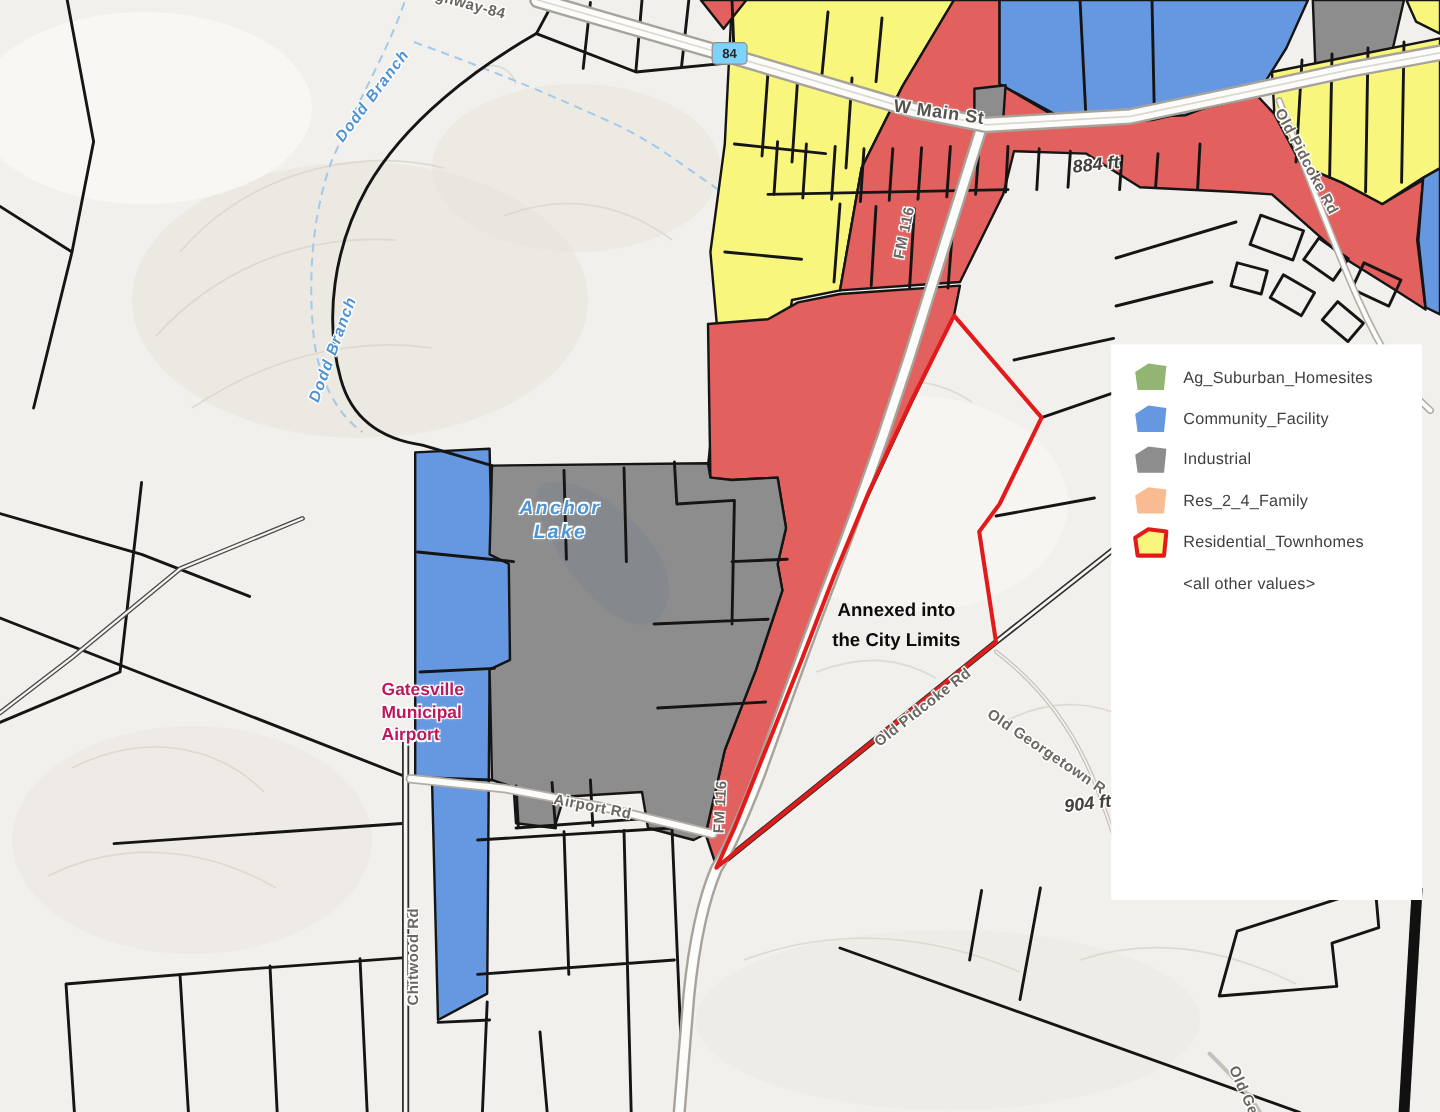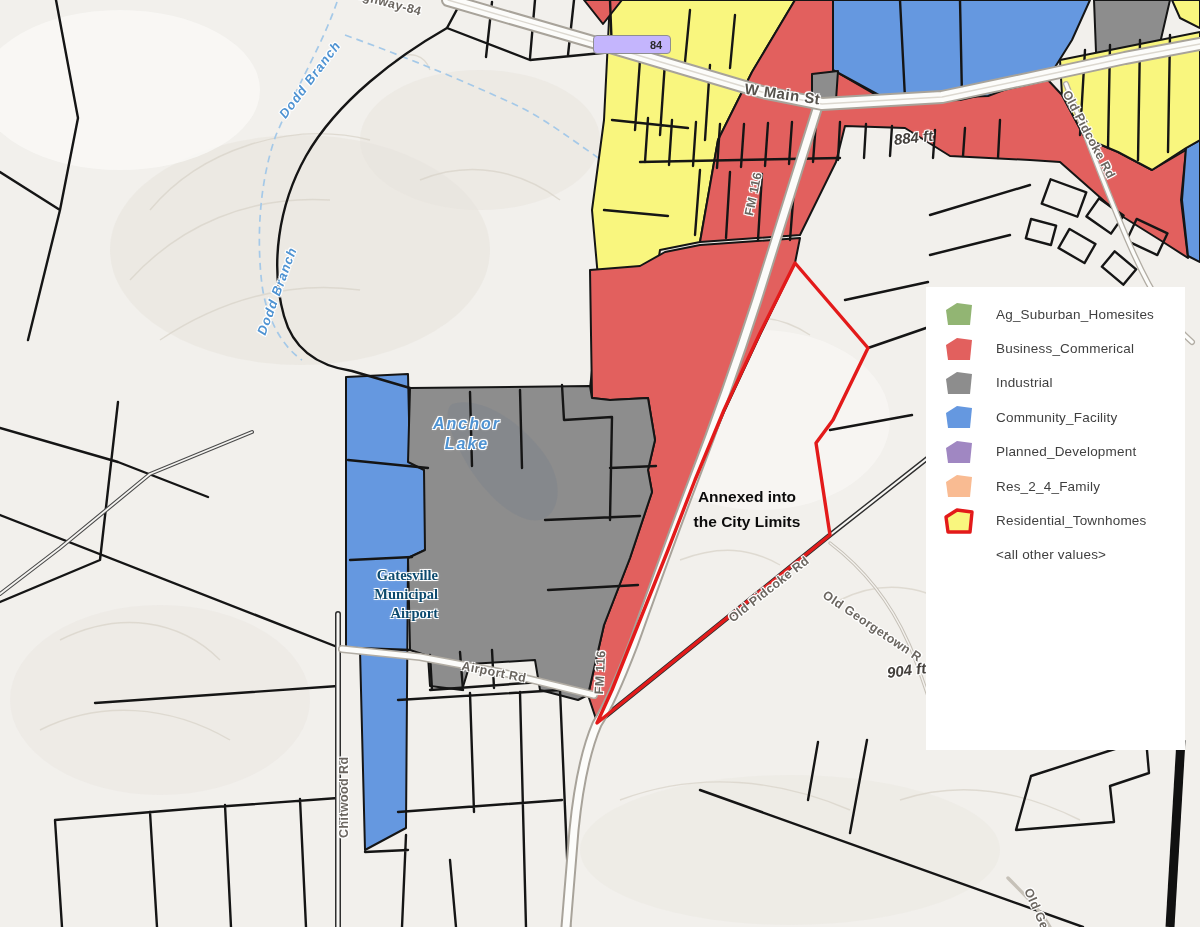--- a/index.html
+++ b/index.html
@@ -14,31 +14,31 @@
   .contour{stroke:#d9d4cb;stroke-width:1.4;fill:none;opacity:.8;}
   .stream{stroke:#a5c9e8;stroke-width:1.7;fill:none;stroke-dasharray:7 5;}
   .lbl{position:absolute;white-space:nowrap;transform-origin:0 0;
        text-shadow:-1px -1px 0 #fff,1px -1px 0 #fff,-1px 1px 0 #fff,1px 1px 0 #fff,0 0 3px #fff;}
   .road-lbl{font-size:12.5px;font-weight:bold;color:#6b6660;letter-spacing:.4px;}
   .main-lbl{font-size:15px;font-weight:bold;color:#57534d;letter-spacing:.5px;}
   .elev-lbl{font-size:15px;font-weight:bold;font-style:italic;color:#44403c;}
   .water-lbl{font-size:13px;font-weight:bold;font-style:italic;color:var(--water);letter-spacing:1px;}
   .lake-lbl{font-size:16px;font-weight:bold;font-style:italic;color:var(--water);
             letter-spacing:2px;text-align:center;line-height:20px;}
-  .place-lbl{font-size:14.5px;font-weight:bold;color:#0c4a6e;text-align:right;line-height:19px;font-family:Liberation Serif, serif;}
+  .place-lbl{font-size:14.5px;font-weight:bold;color:#be185d;text-align:left;line-height:19px;}
   .annex-lbl{font-size:15.5px;font-weight:bold;color:#0c0c0c;text-align:center;line-height:25px;
-             text-shadow:none;}
-  #shield{position:absolute;left:593px;top:35px;width:28px;height:17px;background:#c4b5fd;
+             text-shadow:none;margin-top:12px;}
+  #shield{position:absolute;left:593px;top:35px;width:28px;height:17px;background:#7dd3fc;
           border:1.6px solid #8f8f8f;border-radius:4px;font-size:11px;font-weight:bold;
-          color:#2a2a2a;display:flex;align-items:center;justify-content:center;padding-left:48px;}
+          color:#2a2a2a;display:flex;align-items:center;justify-content:center;}
   #legend{position:absolute;left:926px;top:287px;width:259px;height:463px;background:#fff;
           padding:10px 0 0 18px;box-sizing:border-box;}
   .leg-row{display:flex;align-items:center;height:34.4px;}
   .leg-swatch{width:30px;height:26px;margin-right:12px;flex:0 0 30px;}
-  .leg-text{font-size:13.5px;color:#3f3f3f;letter-spacing:.2px;margin-left:10px;}
+  .leg-text{font-size:13.5px;color:#3f3f3f;letter-spacing:.2px;}
 </style>
 </head>
 <body>
 
 <div id="stage" style="--business: #e2605e; --community: #6598e0; --industrial: #8d8d8d; --res-single: #f9f67e; --annex: #e31a1a; --water: #4f93d2;">
 
 <svg id="mapsvg" width="1200" height="927" viewBox="0 0 1200 927">
   <rect x="0" y="0" width="1200" height="927" fill="#f2f0ec"></rect>
 
   <g>
@@ -181,41 +181,29 @@
 
 <div id="legend">
       <div class="leg-row">
         <svg class="leg-swatch" viewBox="0 0 30 26">
           <polygon points="2,9 13,2 28,4 26,24 4,24" fill="#92b573"></polygon>
         </svg>
         <span class="leg-text">Ag_Suburban_Homesites</span>
       </div>
       <div class="leg-row">
         <svg class="leg-swatch" viewBox="0 0 30 26">
-          <polygon points="2,9 13,2 28,4 26,24 4,24" fill="#e2605e"></polygon>
-        </svg>
-        <span class="leg-text">Business_Commerical</span>
+          <polygon points="2,9 13,2 28,4 26,24 4,24" fill="#6598e0"></polygon>
+        </svg>
+        <span class="leg-text">Community_Facility</span>
       </div>
       <div class="leg-row">
         <svg class="leg-swatch" viewBox="0 0 30 26">
           <polygon points="2,9 13,2 28,4 26,24 4,24" fill="#8d8d8d"></polygon>
         </svg>
         <span class="leg-text">Industrial</span>
-      </div>
-      <div class="leg-row">
-        <svg class="leg-swatch" viewBox="0 0 30 26">
-          <polygon points="2,9 13,2 28,4 26,24 4,24" fill="#6598e0"></polygon>
-        </svg>
-        <span class="leg-text">Community_Facility</span>
-      </div>
-      <div class="leg-row">
-        <svg class="leg-swatch" viewBox="0 0 30 26">
-          <polygon points="2,9 13,2 28,4 26,24 4,24" fill="#a087c2"></polygon>
-        </svg>
-        <span class="leg-text">Planned_Development</span>
       </div>
       <div class="leg-row">
         <svg class="leg-swatch" viewBox="0 0 30 26">
           <polygon points="2,9 13,2 28,4 26,24 4,24" fill="#f9bb92"></polygon>
         </svg>
         <span class="leg-text">Res_2_4_Family</span>
       </div>
       <div class="leg-row">
         <svg class="leg-swatch" viewBox="0 0 30 26">
           <polygon points="2,9 13,2 28,4 26,24 4,24" fill="#f9f67e" stroke="#e31a1a" stroke-width="3.4" stroke-linejoin="round"></polygon>

